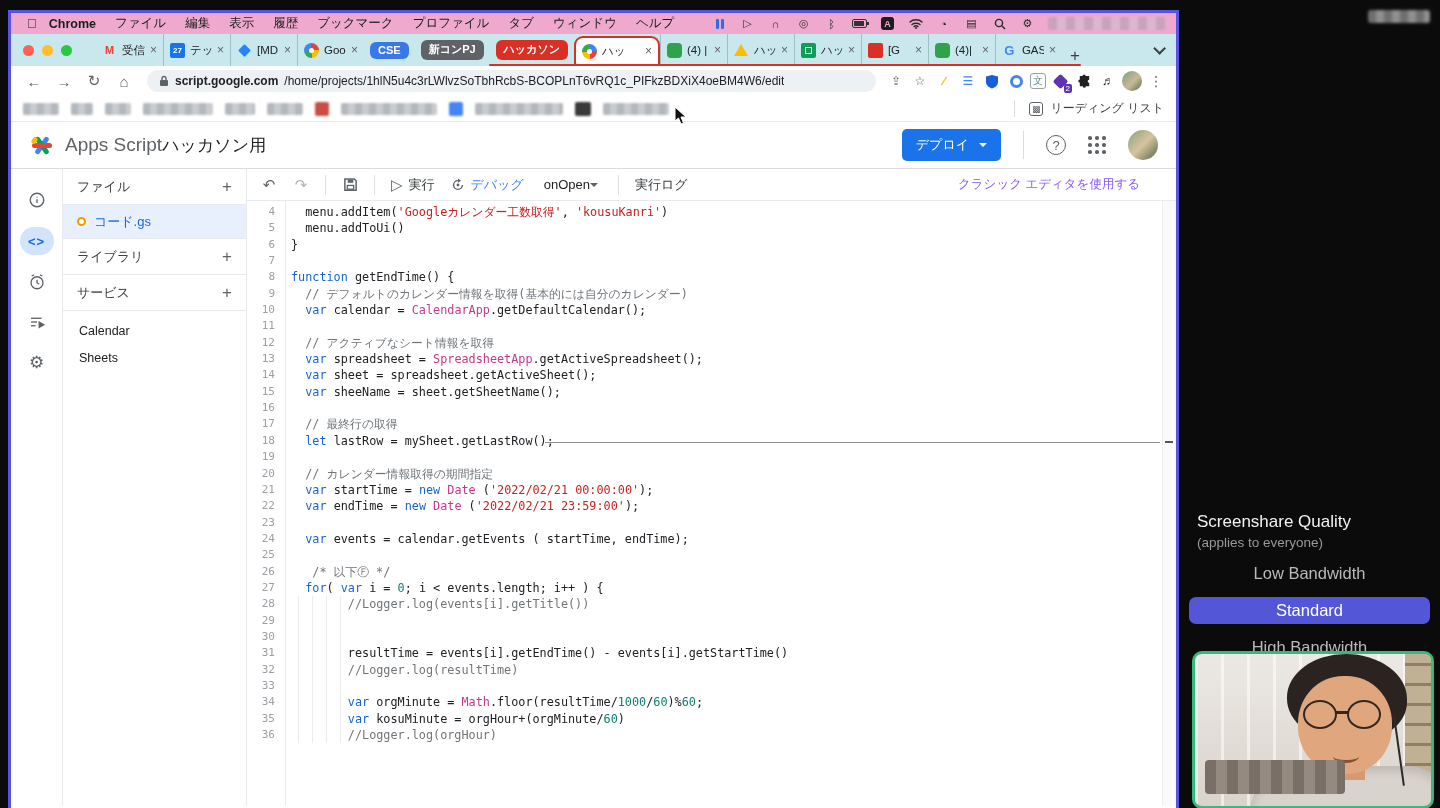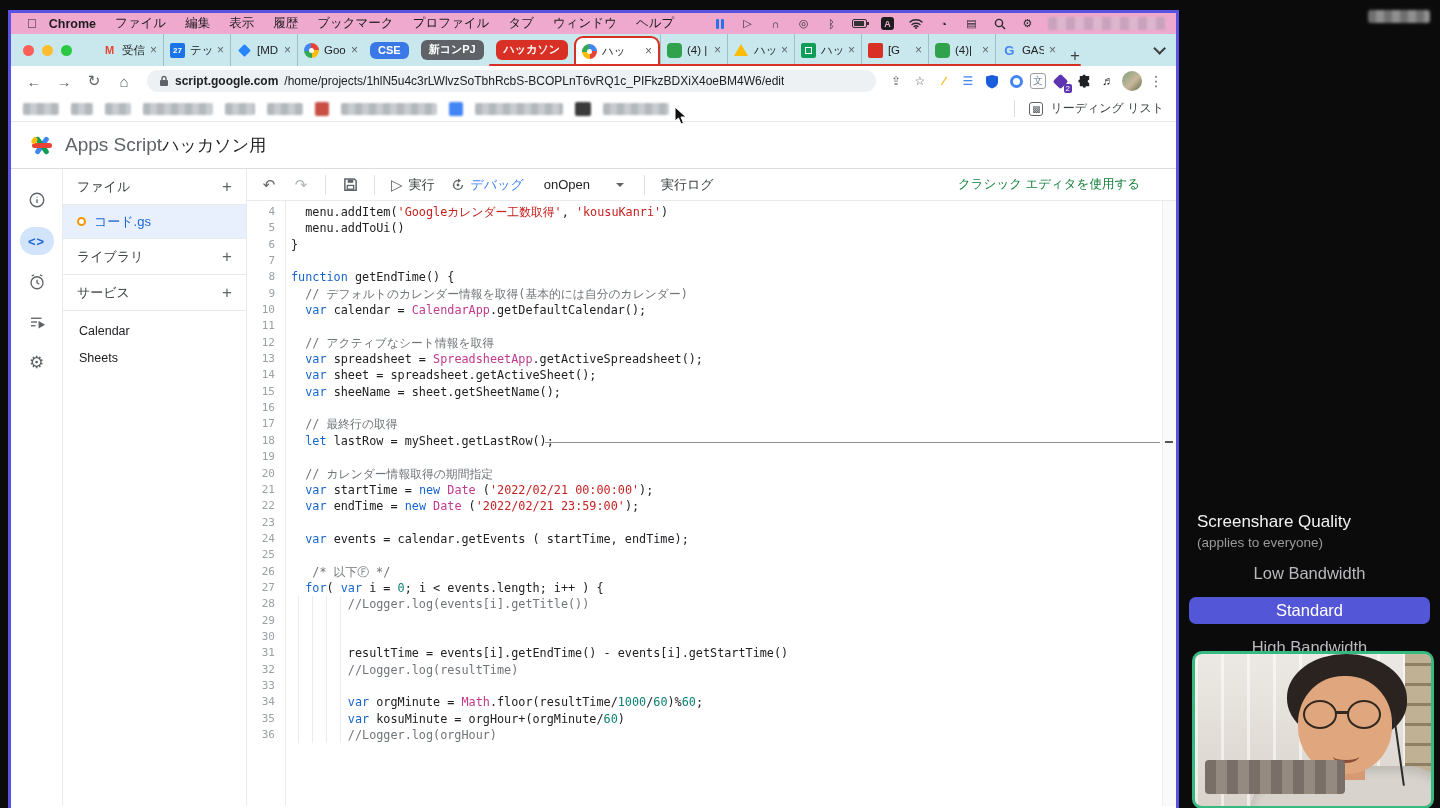--- a/index.html
+++ b/index.html
@@ -132,23 +132,23 @@
   .odot { width:9px; height:9px; border:2.5px solid #f29900; border-radius:50%; background:#fff; }
   .svc { height:27px; display:flex; align-items:center; padding:0 16px; color:#202124; font-size:12.5px; }
   .svc:first-of-type { margin-top:6px; }
 
   .editor { flex:1; position:relative; background:#fff; min-width:0; }
   .edtoolbar { height:32px; border-bottom:1px solid #e8eaed; display:flex; align-items:center;
     padding:0 10px; gap:8px; font-size:13px; color:#3c4043; }
   .tic { min-width:24px; height:24px; display:flex; align-items:center; justify-content:center;
     color:#5f6368; font-size:15px; gap:6px; padding:0 4px; }
   .tdiv { width:1px; height:20px; background:#e0e0e0; margin:0 4px; }
-  .fnsel { display:flex; align-items:center; gap:26px; padding:0 8px; color:#202124; }
+  .fnsel { display:flex; align-items:center; gap:0; padding:0 8px; color:#202124; }
   .caret-g { width:0; height:0; border:4.5px solid transparent; border-top-color:#5f6368; margin-top:4px; }
-  .classic { margin-left:auto; color:#15803d; font-size:12.5px; padding-right:26px; }
+  .classic { margin-left:auto; color:#8b5cf6; font-size:12.5px; padding-right:26px; }
 
   .codewrap { position:relative; height:605px; overflow:hidden; padding-top:3px; }
   .cl { display:flex; height:16.35px; line-height:16.35px; }
   .ln { width:34px; text-align:right; padding-right:6px; color:#9aa0a6;
     font:11px/16.35px "DejaVu Sans Mono", monospace; flex:0 0 auto; }
   .lc { white-space:pre; font:11.8px/16.35px "DejaVu Sans Mono", monospace; color:#202124; padding-left:10px; }
   .tk-k { color:#1765cf; } .tk-c { color:#c13a8c; } .tk-s { color:#c5221f; }
   .tk-m { color:#70757a; } .tk-n { color:#0d8070; }
   .vsep { position:absolute; left:38px; top:0; bottom:0; width:1px; background:#e8eaed; }
   .iguide { position:absolute; width:1px; background:#ececec; top:395px; height:147px; }
@@ -376,20 +376,40 @@
 
     <div class="asheader">
       <span class="aslogo">
           <i></i>
           <i></i>
           <i></i>
           <i></i>
         </span>
       <span class="asbrand">Apps Script</span>
       <span class="asproject">ハッカソン用</span>
+      <div class="ashead-right">
+        <button class="deploy">
+          <span>デプロイ</span>
+            <span class="caret-d"></span>
+        </button>
+        <div class="vdiv"></div>
+        <span class="helpc">?</span>
+        <span class="gridic">
+            <i></i>
+            <i></i>
+            <i></i>
+            <i></i>
+            <i></i>
+            <i></i>
+            <i></i>
+            <i></i>
+            <i></i>
+          </span>
+        <span class="avatar"></span>
+      </div>
     </div>
 
     <div class="main">
       <div class="rail">
         <span class="ric">
           <svg width="18" height="18" viewBox="0 0 24 24">
               <circle cx="12" cy="12" r="9"></circle>
               <line x1="12" y1="11" x2="12" y2="16"></line>
               <line x1="12" y1="7.5" x2="12" y2="8.5"></line>
             </svg>

